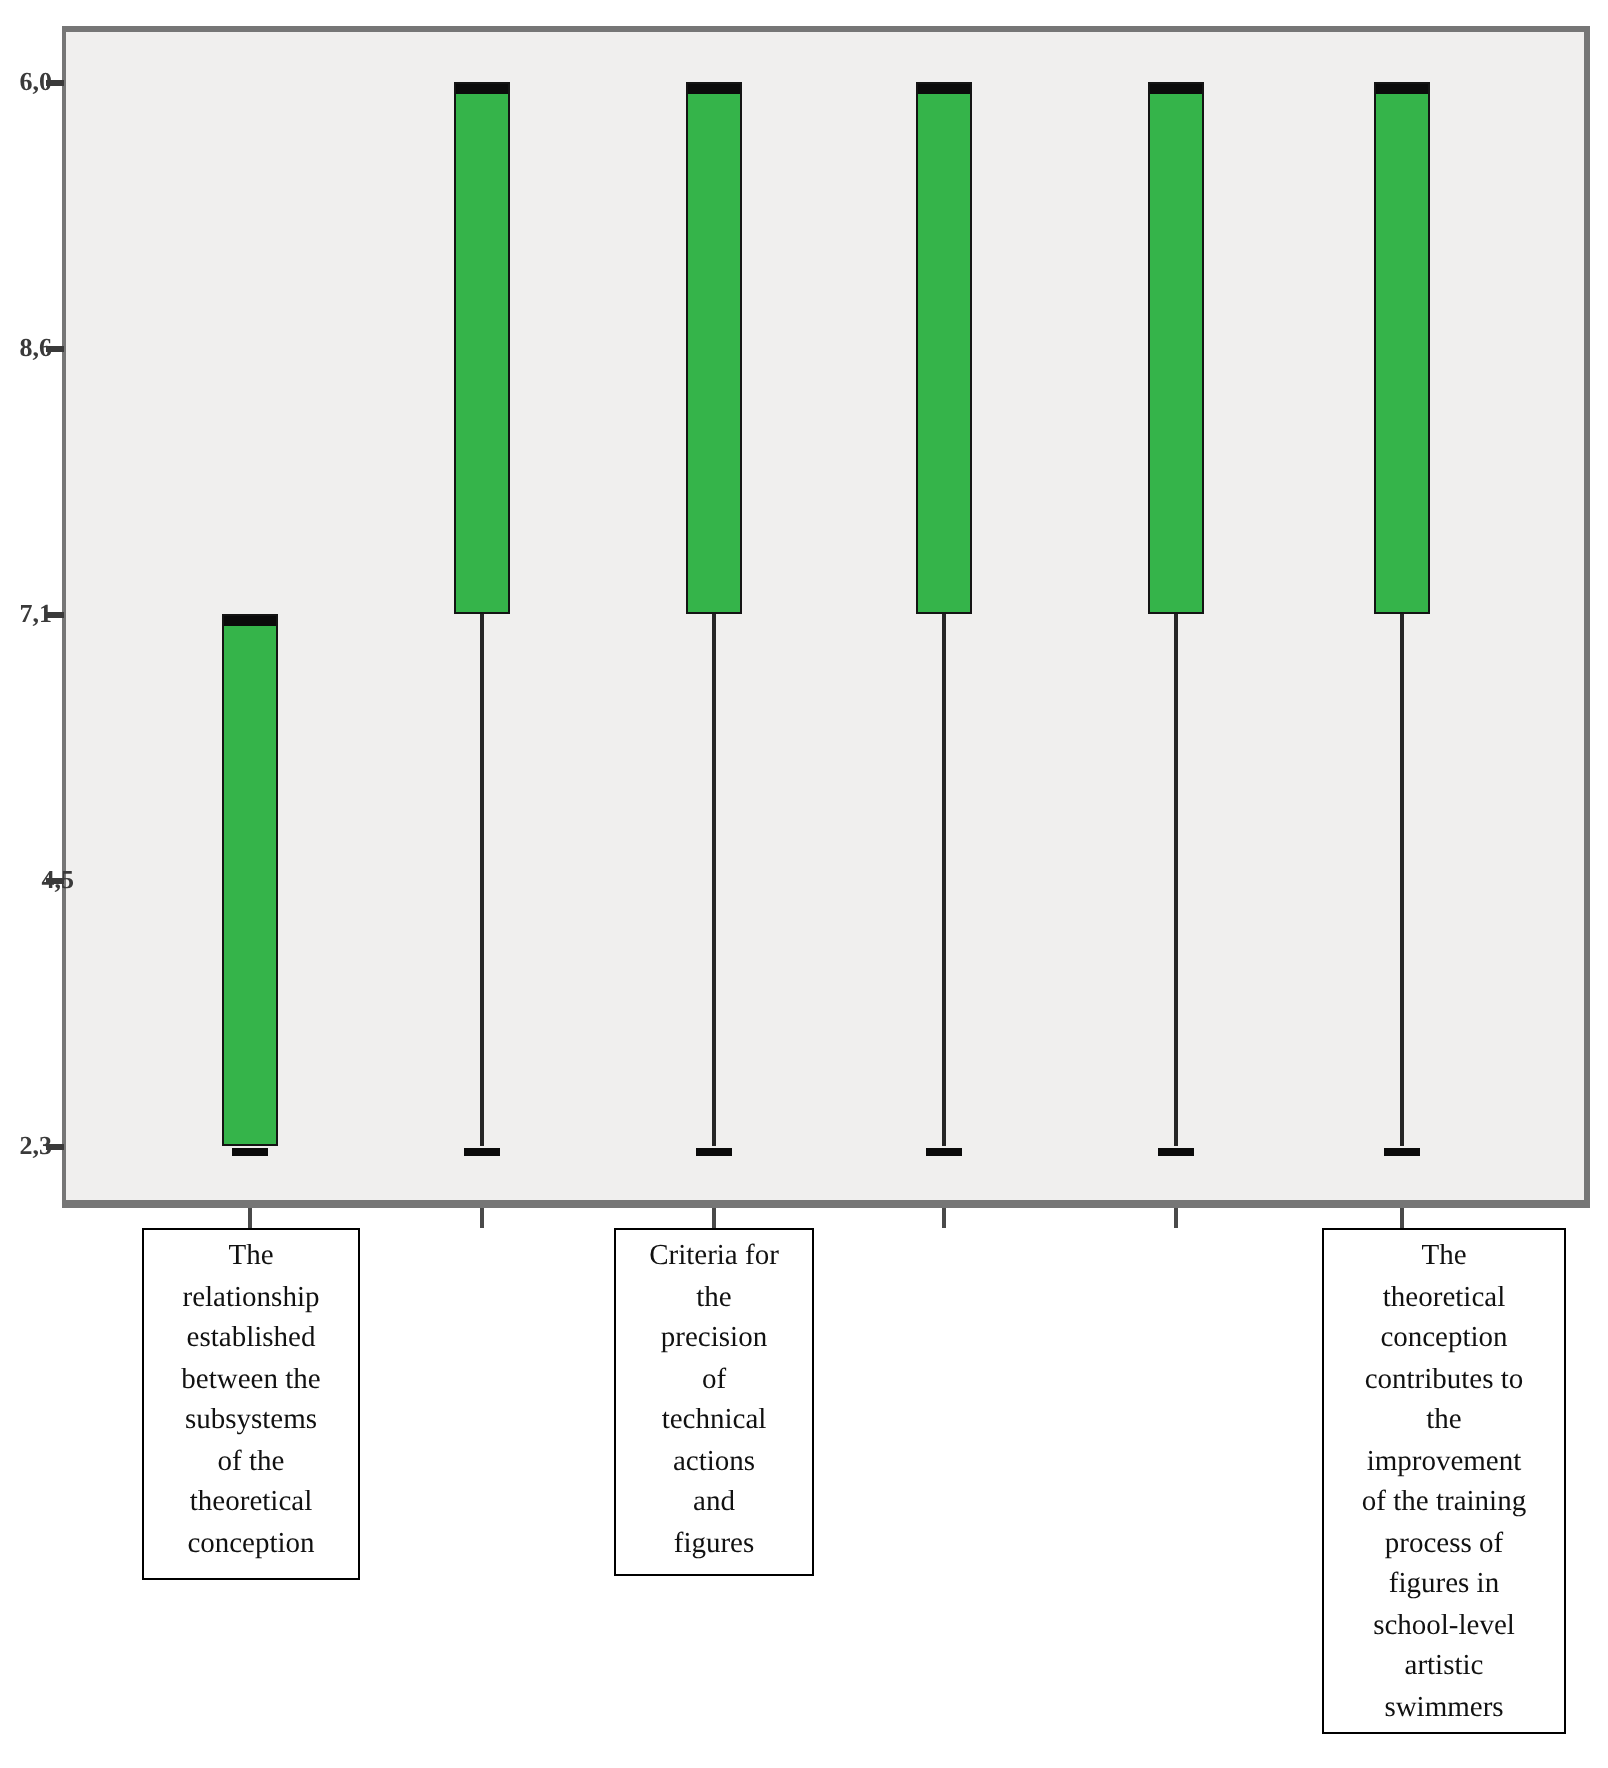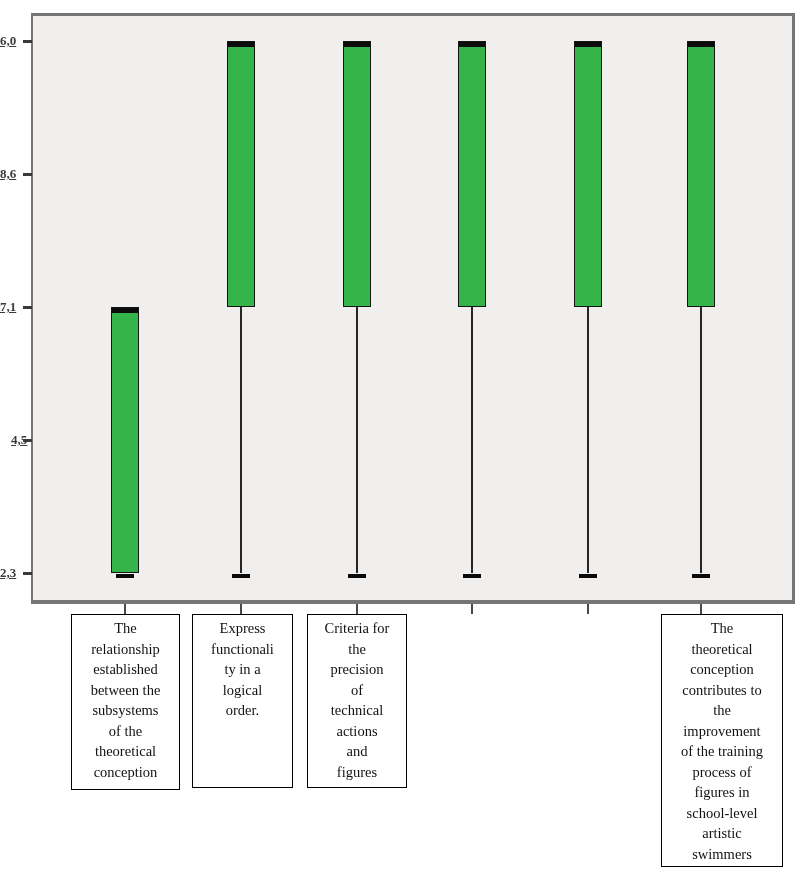--- a/index.html
+++ b/index.html
@@ -2,22 +2,22 @@
 <html><head>
 <meta charset="utf-8">
 <style>
   html,body{margin:0;padding:0;background:#ffffff;}
   #stage{position:relative;width:804px;height:884px;background:#ffffff;overflow:hidden;
          font-family:"Liberation Serif",serif;}
   .abs{position:absolute;}
   #plot-frame{position:absolute;left:31px;top:13px;width:764px;height:591px;
               box-sizing:border-box;background:#f0efee;
               border:3px solid #767676;border-left-width:2px;border-bottom-width:4px;}
-  .ytick-label{position:absolute;width:26px;text-align:left;
-               font:600 13px "Liberation Serif",serif;color:#3a3a3a;letter-spacing:0px;text-decoration:underline;}
+  .ytick-label{position:absolute;width:26px;text-align:right;
+               font:600 13px "Liberation Serif",serif;color:#3a3a3a;letter-spacing:0px;}
   .ytick-mark{position:absolute;background:#3a3a3a;}
   .xtick-stub{position:absolute;background:#4a4a4a;}
   .bp-box{position:absolute;box-sizing:border-box;border:1.5px solid #141414;}
   .bp-median{position:absolute;background:#0b0b0b;}
   .bp-whisker{position:absolute;background:#262626;}
   .bp-cap{position:absolute;background:#1a1a1a;}
   .cat-box{position:absolute;box-sizing:border-box;background:#ffffff;border:1.5px solid #000000;
            font:14.5px/20.5px "Liberation Serif",serif;color:#111111;text-align:center;
            white-space:pre-line;padding:3px 2px 0 2px;}
 </style>
@@ -47,25 +47,20 @@
 between the
 subsystems
 of the
 theoretical
 conception</div>
       <div class="bp-whisker" style="left: 240px; top: 307px; width: 2px; height: 266px; background: rgb(38, 38, 38);"></div>
       <div class="bp-cap" style="left: 232px; top: 574px; width: 18px; height: 4px; background: rgb(11, 11, 11);"></div>
       <div class="bp-box" style="left: 227px; top: 41px; width: 28px; height: 266px; background: rgb(53, 180, 74); border-color: rgb(20, 20, 20);"></div>
       <div class="bp-median" style="left: 228px; top: 42px; width: 26px; height: 5px; background: rgb(11, 11, 11);"></div>
       <div class="xtick-stub" style="left: 240px; top: 604px; width: 2px; height: 10px;"></div>
-      <div class="cat-box" style="left: 192px; top: 614px; width: 101px; height: 174px; background: rgb(255, 255, 255); border-color: rgb(0, 0, 0);">Express
-functionali
-ty in a
-logical
-order.</div>
       <div class="bp-whisker" style="left: 355.5px; top: 307px; width: 2px; height: 266px; background: rgb(38, 38, 38);"></div>
       <div class="bp-cap" style="left: 347.5px; top: 574px; width: 18px; height: 4px; background: rgb(11, 11, 11);"></div>
       <div class="bp-box" style="left: 342.5px; top: 41px; width: 28px; height: 266px; background: rgb(53, 180, 74); border-color: rgb(20, 20, 20);"></div>
       <div class="bp-median" style="left: 343.5px; top: 42px; width: 26px; height: 5px; background: rgb(11, 11, 11);"></div>
       <div class="xtick-stub" style="left: 355.5px; top: 604px; width: 2px; height: 10px;"></div>
       <div class="cat-box" style="left: 307px; top: 614px; width: 100px; height: 174px; background: rgb(255, 255, 255); border-color: rgb(0, 0, 0);">Criteria for
 the
 precision
 of
 technical

